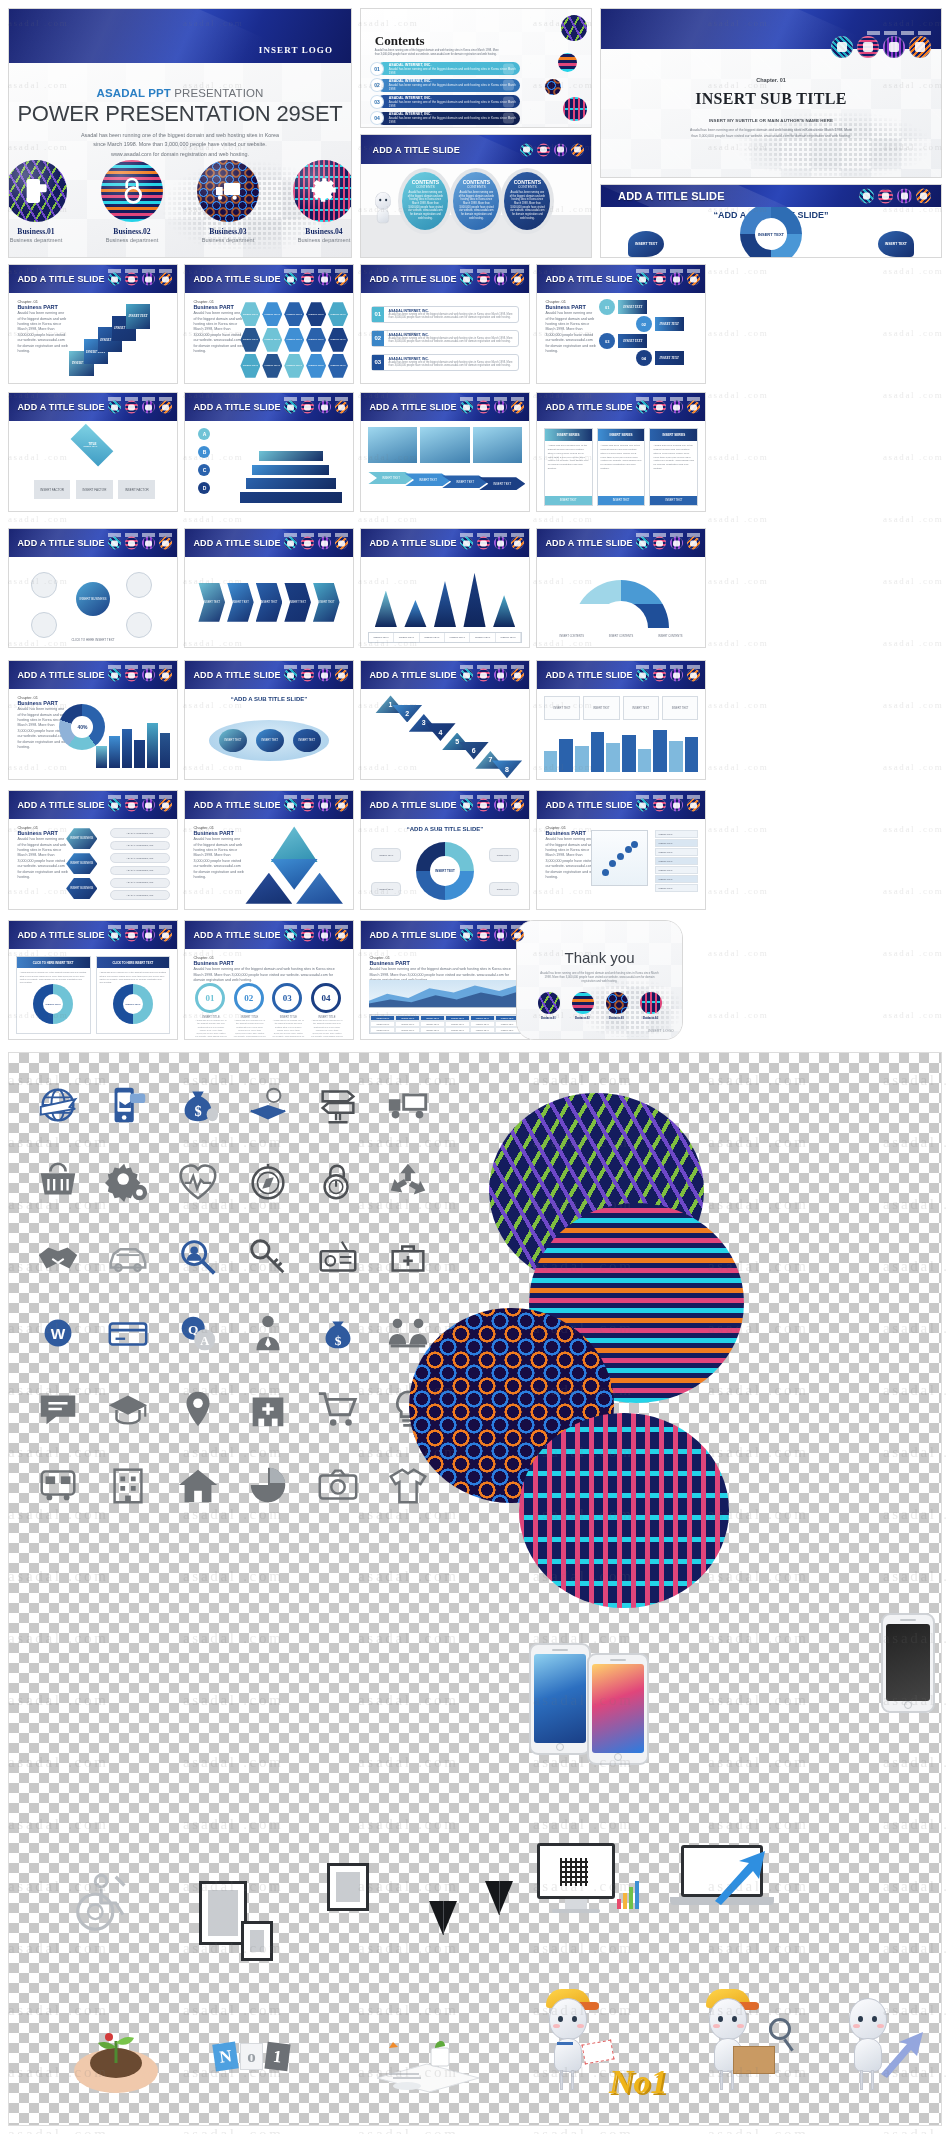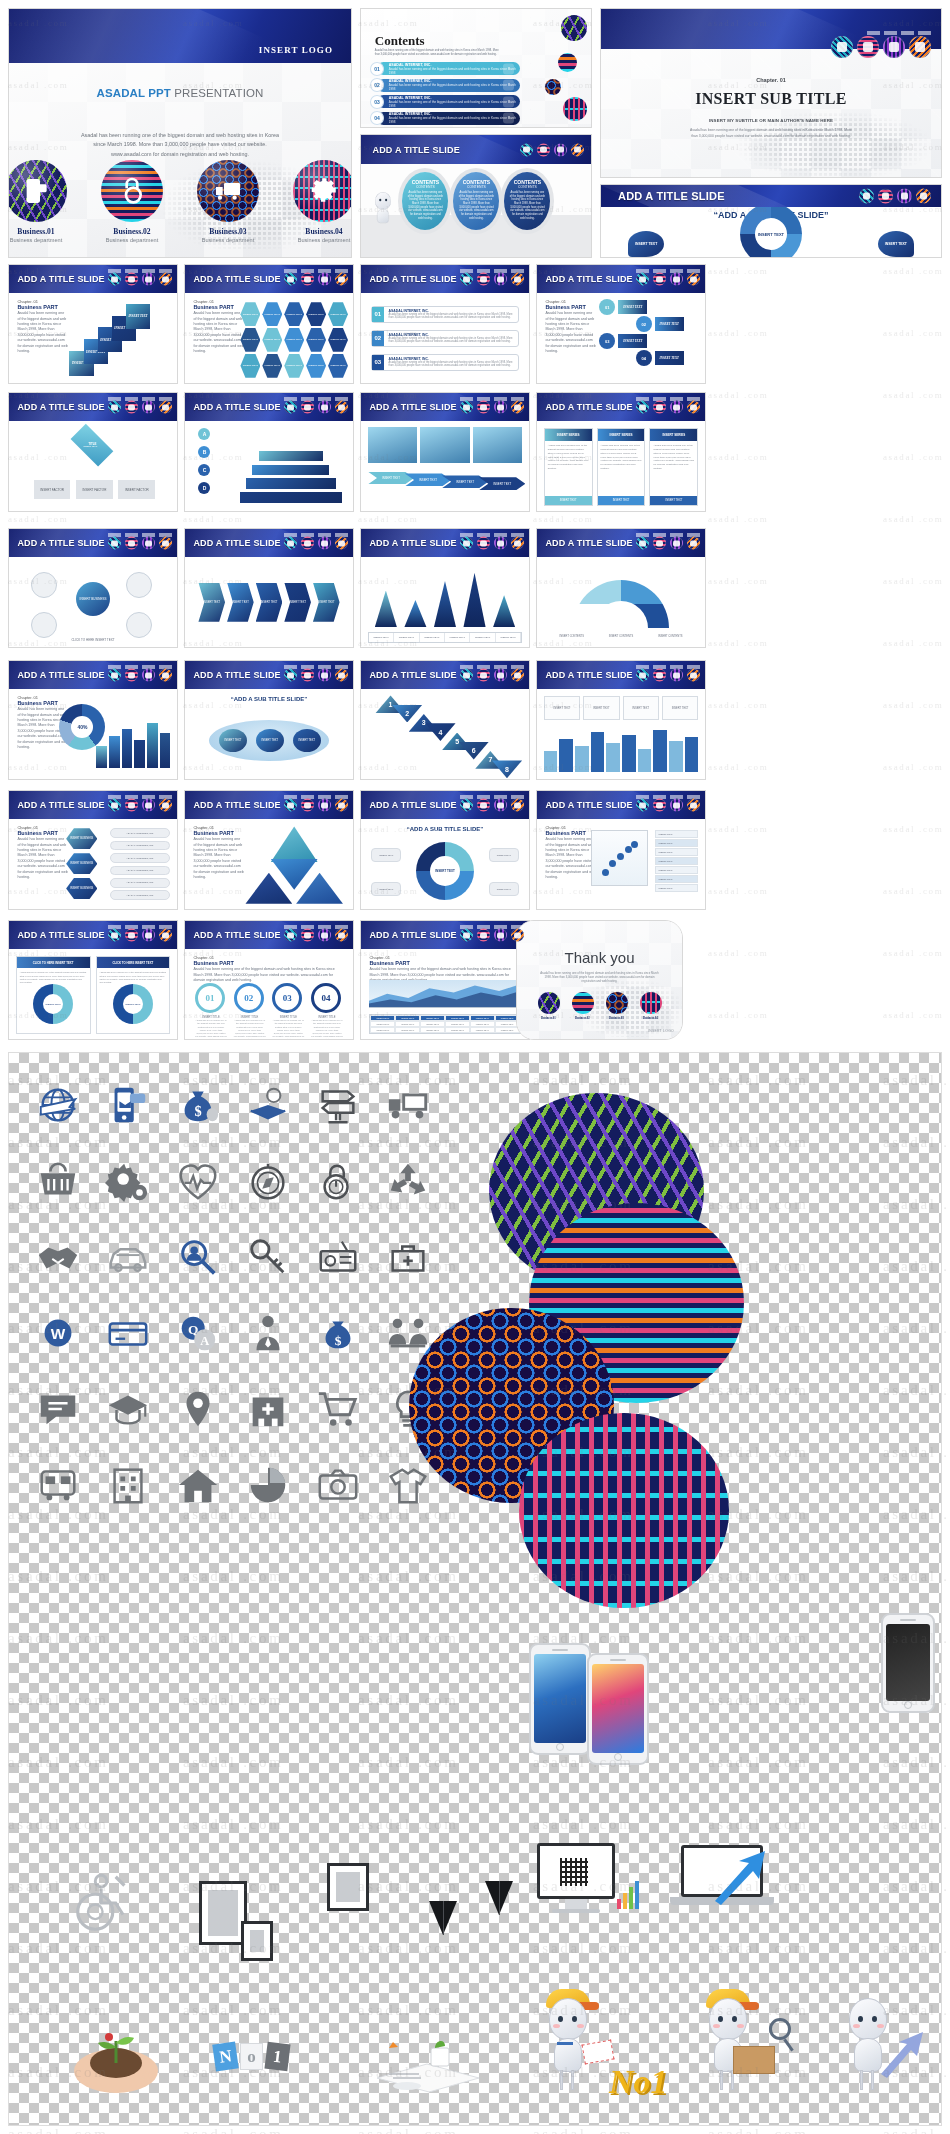--- a/index.html
+++ b/index.html
@@ -237,20 +237,21 @@
         <div class="hdr cover-hdr">
           <div class="insert-logo">INSERT LOGO</div>
         </div>
         <div class="cover-body">
           <div class="diamonds"></div>
           <div class="worldmap"></div>
 
           <div class="ppt-kicker">
             <b>ASADAL PPT</b><span> PRESENTATION</span>
           </div>
+          <div class="ppt-title">POWER PRESENTATION 29SET</div>
           <div class="ppt-desc" style="padding:0 70px;">Asadal has been running one of the biggest domain and web hosting sites in Korea since March 1998. More than 3,000,000 people have visited our website. www.asadal.com for domain registration and web hosting.</div>
 
           <div class="biz-row">
             <div class="biz">
               <div class="circ c-diag">
                 <div class="gl"></div>
                 <div class="ic">
                     <svg viewBox="0 0 24 24">
                       <rect x="5" y="3" width="10" height="18" rx="1.6"></rect>
                       <rect x="11" y="7" width="9" height="6" rx="1.4"></rect>

